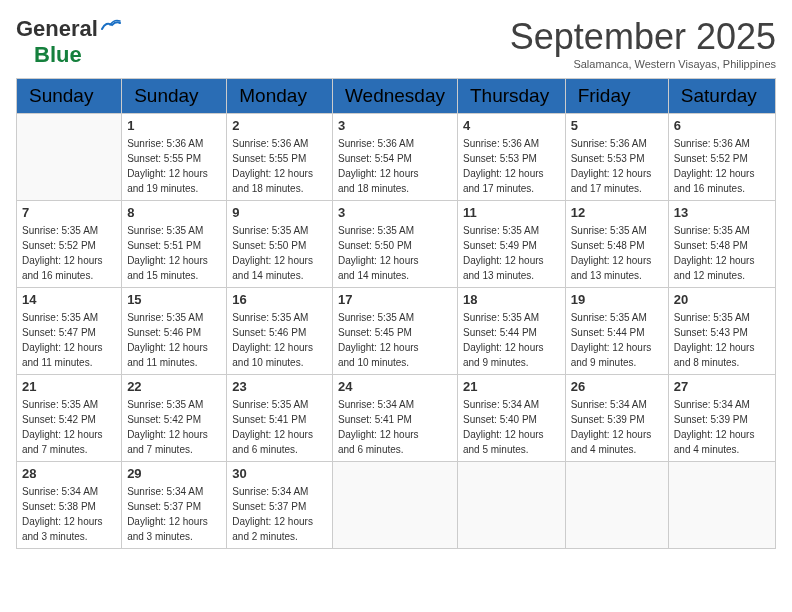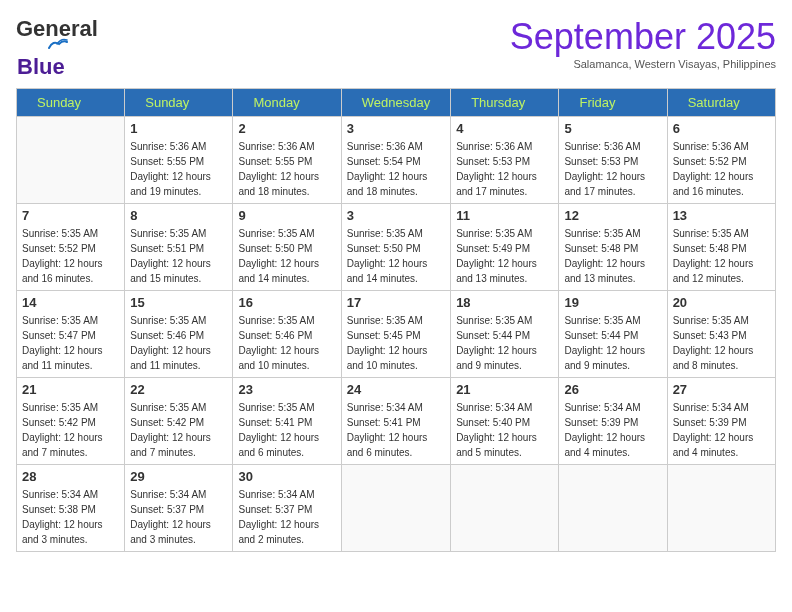--- a/index.html
+++ b/index.html
@@ -14,42 +14,42 @@
       display: flex;
       justify-content: space-between;
       align-items: flex-start;
       margin-bottom: 8px;
     }
     .logo {
       display: flex;
       flex-direction: column;
       align-items: flex-start;
     }
-    .logo-line1 { display: flex; align-items: center; flex-direction: column; }
+    .logo-line1 { display: flex; align-items: center; }
     .title-block { text-align: right; }
     .month-title {
       font-size: 36px;
-      color: #6d28d9;
+      color: #404040;
       font-weight: normal;
     }
     .subtitle {
       font-size: 11px;
       color: #555;
     }
     .calendar {
       width: 100%;
       border-collapse: collapse;
       font-size: 11px;
     }
     .calendar th {
       background-color: #2a6db5;
-      color: #bef264;
-      padding: 6px 20px;
+      color: #000000;
+      padding: 6px 12px;
       text-align: left;
-      font-size: 13px;
+      font-size: 19px;
       font-weight: normal;
       border: 1px solid #ccc;
     }
     .calendar td {
       border: 1px solid #ccc;
       vertical-align: top;
       padding: 4px 5px;
       min-height: 80px;
       width: calc(100% / 7);
     }
@@ -73,21 +73,21 @@
 
 <div class="header">
   <div class="logo">
     <div class="logo-line1">
       <span style="font-size:22px;font-weight:bold;color:#333;">General</span>
       <svg width="22" height="16" viewBox="0 0 22 16" style="margin-left:2px;margin-top:-4px;">
         <path d="M2,10 Q6,2 12,6 Q16,2 20,4" stroke="#1a6fc4" stroke-width="2" fill="none" stroke-linecap="round"></path>
         <path d="M10,6 Q14,0 20,2" stroke="#1a6fc4" stroke-width="1.5" fill="none" stroke-linecap="round"></path>
       </svg>
     </div>
-    <span style="font-size:22px;font-weight:bold;color:#4c1d95;margin-left:1px;">Blue</span>
+    <span style="font-size:22px;font-weight:bold;color:#15803d;margin-left:18px;">Blue</span>
   </div>
   <div class="title-block">
     <div class="month-title">September 2025</div>
     <div class="subtitle">Salamanca, Western Visayas, Philippines</div>
   </div>
 </div>
 
 <table class="calendar">
   <thead>
     <tr>

